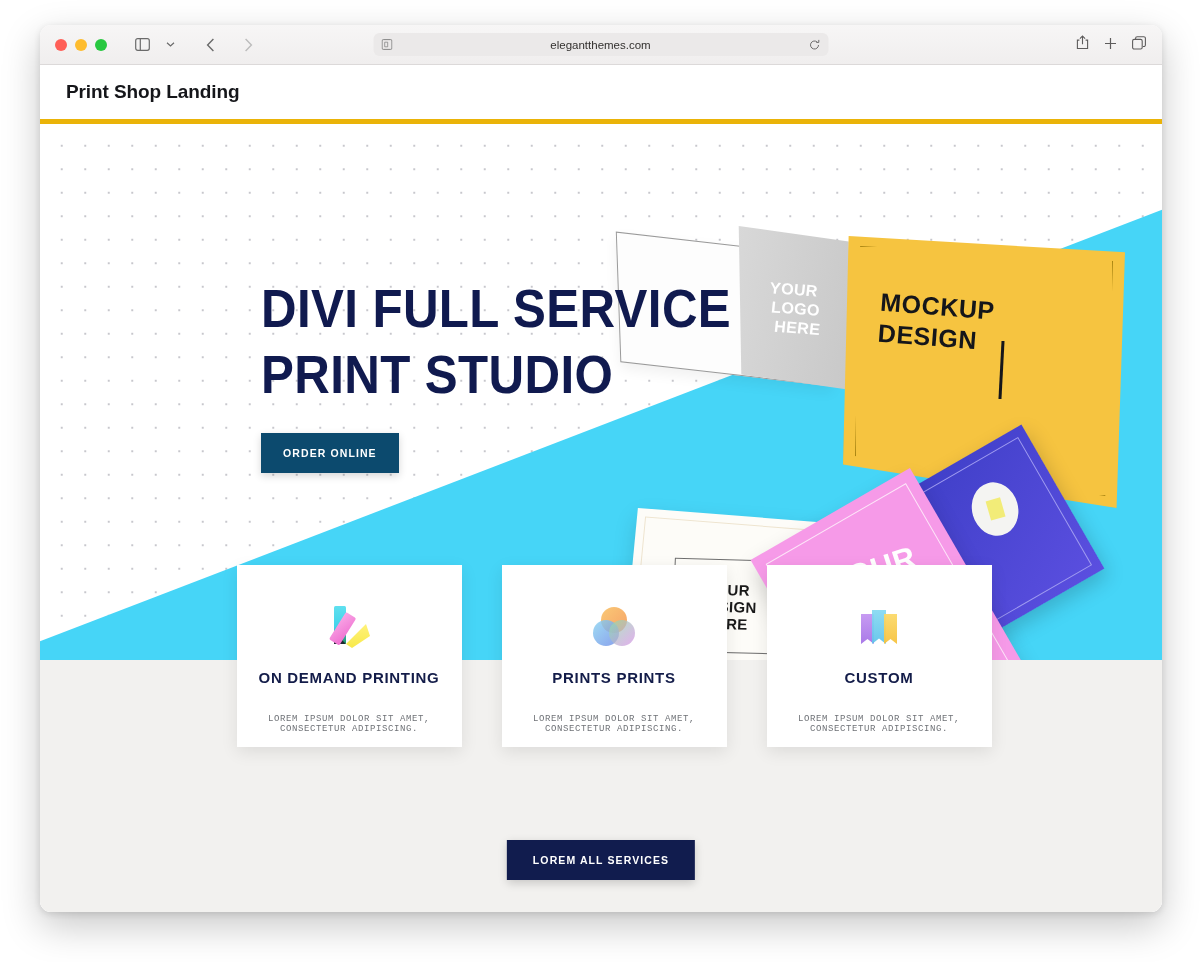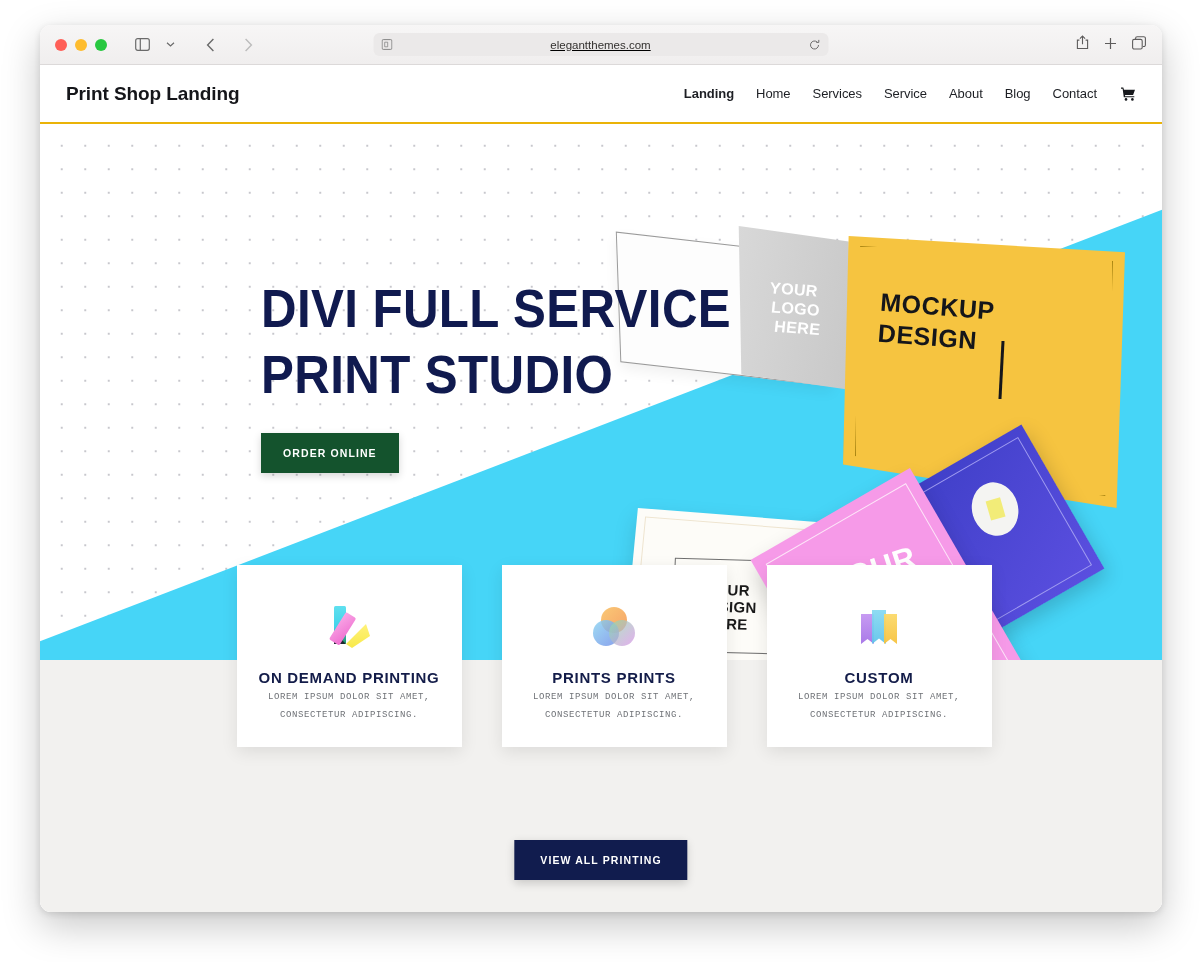--- a/index.html
+++ b/index.html
@@ -46,21 +46,20 @@
   .chrome-btn svg { display: block; }
 
   .url-bar {
     position: absolute;
     left: 50%; transform: translateX(-50%);
     width: 455px; height: 23px;
     background: #ebe9e9;
     border-radius: 6px;
     display: flex; align-items: center;
     padding: 0 8px;
-    text-decoration: underline;
   }
   .url-bar .shield { color: #7b7b7b; display: flex; align-items: center; }
   .url-text {
     flex: 1; text-align: center;
     font-size: 11.5px; color: #33312f;
     font-family: "Liberation Sans", sans-serif;
   }
   .url-bar .reload { color: #6d6b6b; display:flex; align-items:center; }
 
   .chrome-right {
@@ -77,21 +76,21 @@
     overflow: hidden;
   }
 
   
   .site-header {
     position: relative; z-index: 30;
     height: 59px;
     background: #ffffff;
     display: flex; align-items: center;
     padding: 0 26px 0 26px;
-    border-bottom: 2px solid #eab308;
+    border-bottom: 5px solid #eab308;
   }
   .brand {
     font-size: 19px; font-weight: bold; color: #15161a;
     letter-spacing: -0.1px;
   }
   .nav {
     margin-left: auto;
     display: flex; align-items: center; gap: 22px;
   }
   .nav-item {
@@ -129,21 +128,21 @@
     font-size: 53px; line-height: 66px;
     font-weight: bold;
     color: #101a4f;
     letter-spacing: 0.4px;
     transform: scaleX(0.93);
     transform-origin: left top;
     white-space: pre-line;
   }
   .btn {
     display: inline-block;
-    background: #14532d;
+    background: #0c4a6e;
     color: #ffffff;
     font-size: 10.5px; font-weight: bold;
     letter-spacing: 1.1px;
     padding: 14px 22px;
     margin-top: 25px;
     box-shadow: 0 3px 8px rgba(0,0,0,0.16);
   }
 
   
   .art { position: absolute; inset: 0; z-index: 8; }
@@ -295,23 +294,23 @@
     padding-top: 34px;
   }
   .s-icon { height: 56px; display:flex; align-items:center; justify-content:center; }
   .s-title {
     font-family: "Liberation Sans Narrow","Liberation Sans",sans-serif;
     font-size: 15px; font-weight: bold; color: #131c49;
     letter-spacing: 0.7px;
     margin-top: 14px;
   }
   .s-desc {
-    margin-top: 2px;
+    margin-top: 28px;
     font-family: "Liberation Mono", monospace;
-    font-size: 9px; line-height: 18px;
+    font-size: 9px; line-height: 10px;
     color: #6f7277; text-align: center;
     letter-spacing: 0.6px;
     white-space: pre-line;
   }
   .view-all {
     position: absolute; bottom: 32px; left: 50%;
     transform: translateX(-50%);
     background: #111c4e; color: #fff;
     font-size: 10.5px; font-weight: bold; letter-spacing: 1.1px;
     padding: 14px 26px;
@@ -390,36 +389,20 @@
           <path d="M3.6 3.1 V2.3 a1.6 1.6 0 0 1 1.6-1.6 h6.6 a1.6 1.6 0 0 1 1.6 1.6 v6.6 a1.6 1.6 0 0 1-1.6 1.6 h-0.8"></path>
         </svg>
       </span>
     </div>
   </div>
 
   <div class="site">
 
     <div class="site-header">
       <div class="brand">Print Shop Landing</div>
-      <nav class="nav">
-        <a class="nav-item active">Landing</a>
-        <a class="nav-item">Home</a>
-        <a class="nav-item">Services</a>
-        <a class="nav-item">Service</a>
-        <a class="nav-item">About</a>
-        <a class="nav-item">Blog</a>
-        <a class="nav-item">Contact</a>
-        <span class="cart-icon">
-          <svg width="15" height="14" viewBox="0 0 15 14" fill="currentColor">
-            <path d="M0 0.6h2.3l0.7 2.1h11l-1.9 5.4H4.2l-0.3 1.1h9.4v1.1H2.8L1.6 1.7H0z"></path>
-            <circle cx="5" cy="12.4" r="1.3"></circle>
-            <circle cx="11.4" cy="12.4" r="1.3"></circle>
-          </svg>
-        </span>
-      </nav>
     </div>
 
     <div class="hero">
       <div class="dot-grid"></div>
       <div class="cyan-shape"></div>
 
       <div class="art">
 
         <div class="card-grey-outline"></div>
 
@@ -547,16 +530,16 @@
               <path d="M19 8 h14 v34 l-7 -5.5 l-7 5.5 z" fill="url(#p2)" opacity="0.93"></path>
               <path d="M31 12 h13 v30 l-6.5 -5 l-6.5 5 z" fill="url(#p3)" opacity="0.95"></path>
             </svg>
           </div>
           <div class="s-title">CUSTOM</div>
           <div class="s-desc">LOREM IPSUM DOLOR SIT AMET,
 CONSECTETUR ADIPISCING.</div>
         </div>
       </div>
 
-      <div class="view-all">VIEW ALL PRINTING</div>
+      <div class="view-all">LOREM ALL SERVICES</div>
     </div>
   </div>
 </div>
 
 </body></html>

